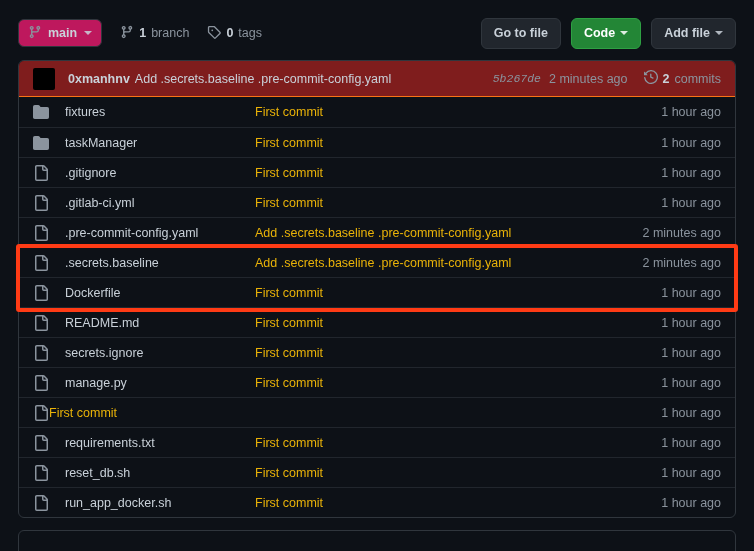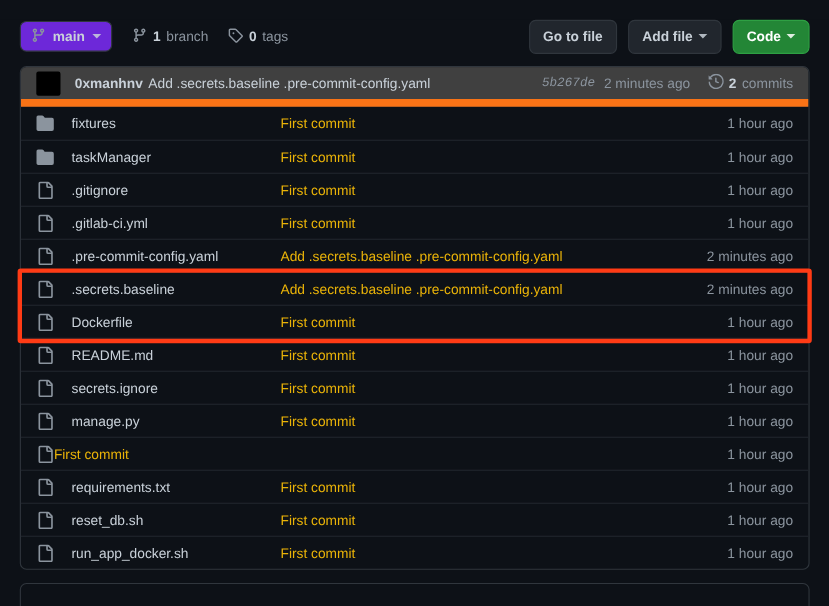--- a/index.html
+++ b/index.html
@@ -15,21 +15,21 @@
   
   .toolbar {
     display: flex; align-items: center;
     height: 30px;
     padding: 0 18px;
     margin-top: 18px;
   }
   .branch-btn {
     display: inline-flex; align-items: center; gap: 6px;
     height: 28px; padding: 0 9px;
-    background: #6d28d9;
+    background: #be185d;
     border: 1px solid #30363d;
     border-radius: 6px;
     color: #c9d1d9;
     font-size: 12.5px; font-weight: bold;
     cursor: pointer;
   }
   .branch-btn .caret { margin-left: 1px; }
   .stat {
     display: inline-flex; align-items: center; gap: 5px;
     margin-left: 18px;
@@ -71,22 +71,22 @@
     margin: 12px 18px 0 18px;
     border: 1px solid #30363d;
     border-radius: 6px;
     background: #0d1117;
     overflow: hidden;
   }
   .commit-bar {
     display: flex; align-items: center;
     height: 36px;
     padding: 0 14px;
-    background: #404040;
-    border-bottom: 7px solid #f97316;
+    background: #7f1d1d;
+    border-bottom: 1px solid #f97316;
     font-size: 12.5px;
     text-align: center;
   }
   .avatar {
     width: 22px; height: 22px;
     background: #000000;
     border-radius: 2px;
     flex: 0 0 auto;
   }
   .commit-author {
@@ -195,27 +195,27 @@
       <b>0</b>
       <span>tags</span>
     </div>
 
     <div class="spacer"></div>
 
     <div class="btn">
       <span>Go to file</span>
     </div>
 
+    <div class="btn green">
+      <span>Code</span>
+      <span class="caret"></span>
+    </div>
+
     <div class="btn">
       <span>Add file</span>
-      <span class="caret"></span>
-    </div>
-
-    <div class="btn green">
-      <span>Code</span>
       <span class="caret"></span>
     </div>
   </div>
 
   <div class="panel">
 
     <div class="commit-bar">
       <div class="avatar"></div>
       <span class="commit-author">0xmanhnv</span>
       <span class="commit-msg">Add .secrets.baseline .pre-commit-config.yaml</span>

